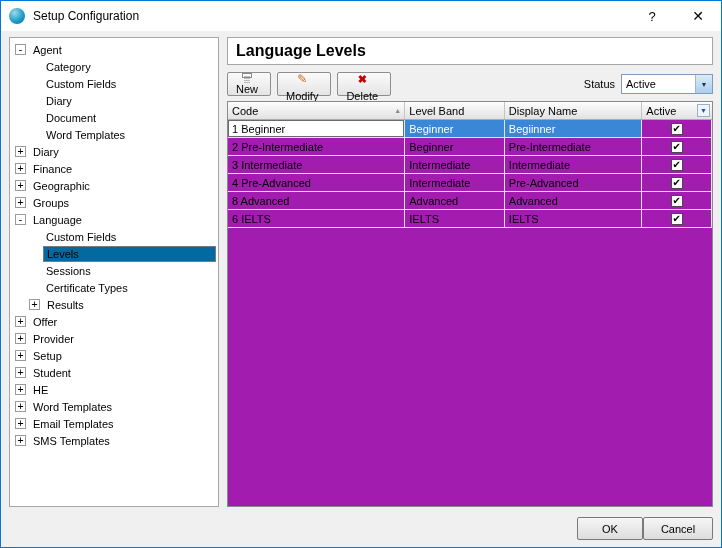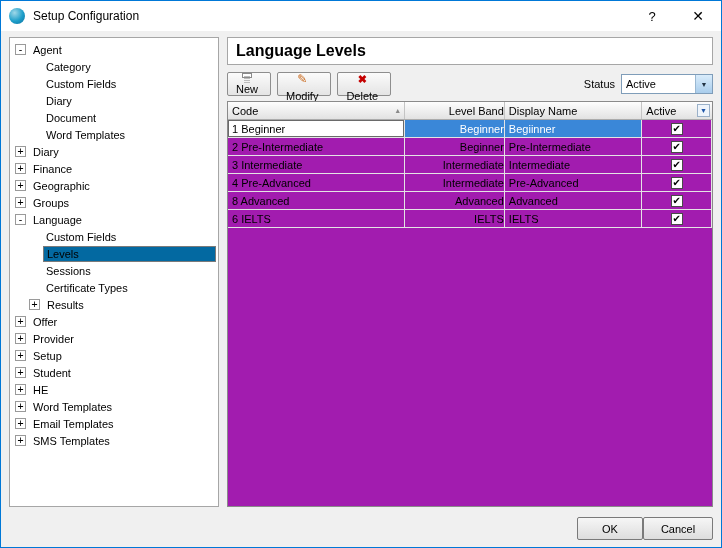--- a/index.html
+++ b/index.html
@@ -56,21 +56,21 @@
     background:linear-gradient(#d9ecfb,#a9cdec); border-left:1px solid #9ab8d2;
     font-size:7px; color:#234; }
   
   .grid { position:absolute; top:64px; bottom:0; left:0; right:0;
     border:1px solid #8a8a8a; background:#a21caf; overflow:hidden; }
   .g-header { display:flex; height:18px; background:linear-gradient(#fdfdfd,#e2e2e2);
     border-bottom:1px solid #ababab; }
   .g-hcell { display:flex; align-items:center; padding-left:4px;
     border-right:1px solid #c4c4c4; font-size:11px; }
   .col-code { width:178px; }
-  .col-band { width:100px;justify-content:flex-end; }
+  .col-band { width:100px; }
   .col-display { width:138px; }
   .col-active { width:70px; border-right:none; }
   .sort-icon { margin-left:auto; margin-right:3px; font-size:7px; color:#8a8a8a; }
   .filter-icon { margin-left:auto; margin-right:2px; width:13px; height:13px;
     border:1px solid #9ab0c8; background:#eef4fb; color:#1f55a8; font-size:7px;
     display:flex; align-items:center; justify-content:center; }
   .g-row { display:flex; height:18px; border-bottom:1px solid #e4e4e4; }
   .g-cell { display:flex; align-items:center; padding-left:4px;
     border-right:1px solid #e4e4e4; overflow:hidden; white-space:nowrap; }
   .g-row.selected .col-band, .g-row.selected .col-display { background:#3a87d8; color:#fff; }

